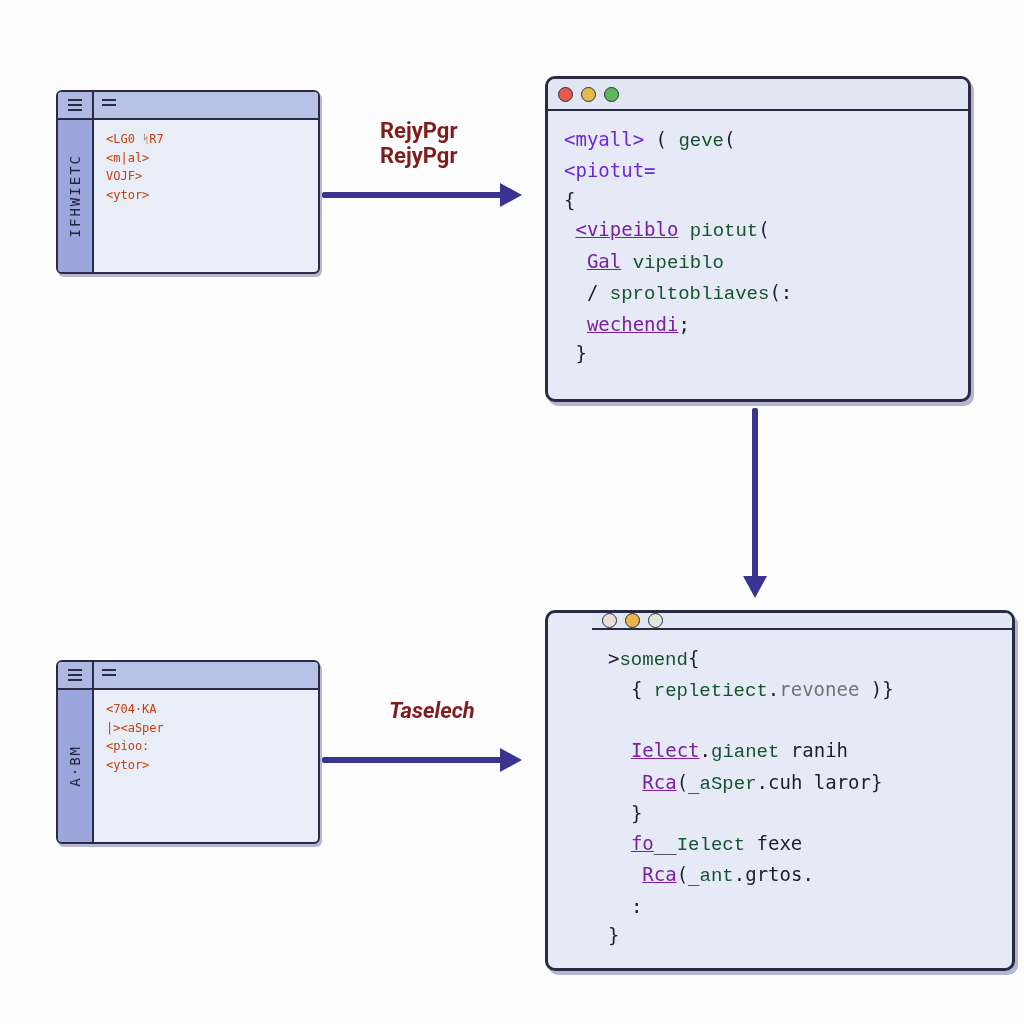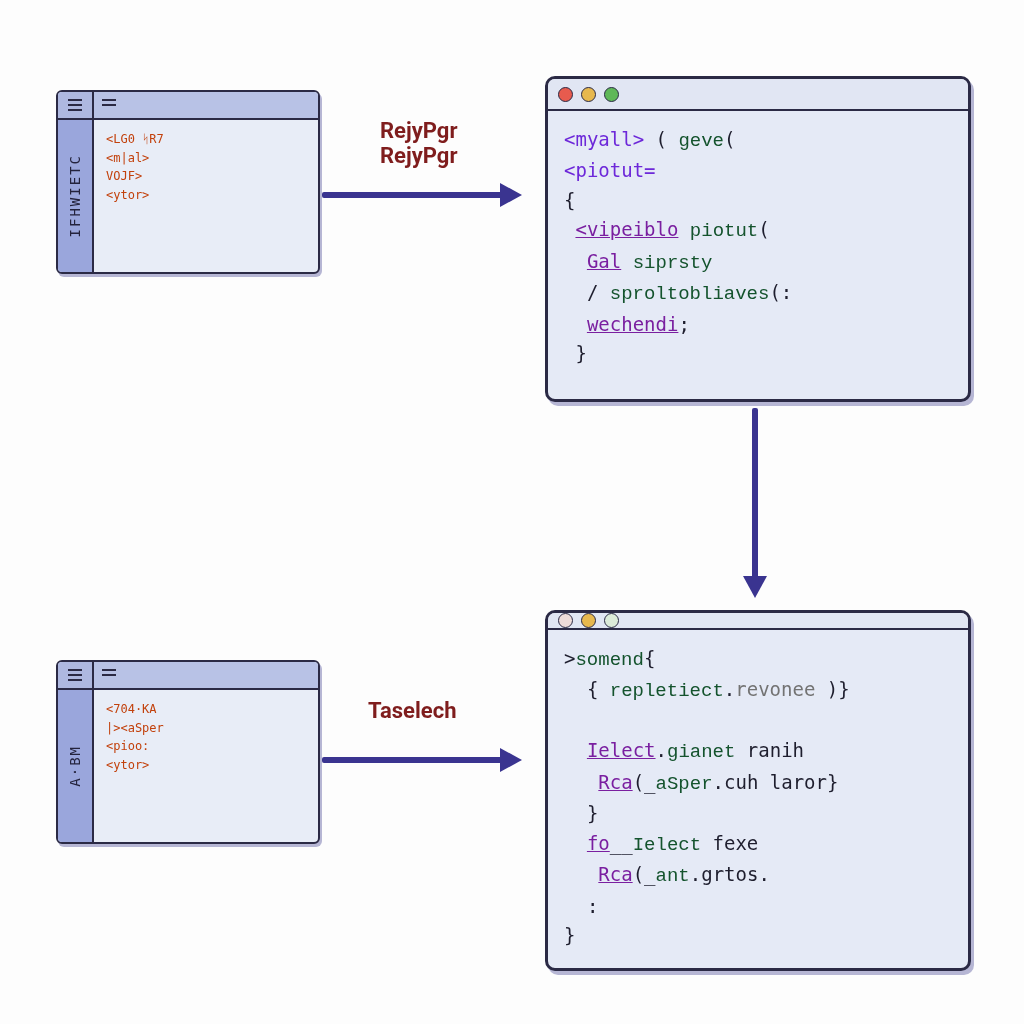--- a/index.html
+++ b/index.html
@@ -229,21 +229,21 @@
 <div class="big-window" style="left:545px; top:76px; height:320px;">
   <div class="big-titlebar">
     <span class="traffic tr-red"></span>
     <span class="traffic tr-yellow"></span>
     <span class="traffic tr-green"></span>
   </div>
   <div class="big-code"><span class="tag">&lt;myall&gt;</span><span class="plain"> ( </span><span class="fn">geve</span><span class="plain">(
 </span><span class="tag">&lt;piotut=</span><span class="plain">
 {
  </span><span class="kw">&lt;vipeiblo</span><span class="plain"> </span><span class="fn">piotut</span><span class="plain">(
-  </span><span class="kw">Gal</span><span class="plain"> </span><span class="fn">siprsty</span><span class="plain">
+  </span><span class="kw">Gal</span><span class="plain"> </span><span class="fn">vipeiblo</span><span class="plain">
   / </span><span class="fn">sproltobliaves</span><span class="plain">(:
   </span><span class="kw">wechendi</span><span class="plain">;
  }</span></div>
 </div>
 
 <div class="arrow-v" style="left:755px; top:408px;">
   <div class="shaft" style="top:0; height:170px;"></div>
   <div class="head" style="top:168px;"></div>
 </div>
 
@@ -260,30 +260,30 @@
     <div class="gutter">
       <span>A·BM</span>
     </div>
     <div class="small-code">&lt;704·KА
 |&gt;&lt;aSper
 &lt;pioo:
 &lt;ytor&gt;</div>
   </div>
 </div>
 
-<div class="arrow-label" style="left:368px; top:698px;">
+<div class="arrow-label" style="left:389px; top:698px;font-style:italic;">
   <div>Taselech</div>
 </div>
 
 <div class="arrow-h" style="left:322px; top:760px;">
   <div class="shaft" style="left:0; width:180px;"></div>
   <div class="head" style="left:178px;"></div>
 </div>
 
-<div class="big-window" style="left:545px; top:610px; height:355px;">
+<div class="big-window" style="left:545px; top:610px; height:355px;padding-left:44px;">
   <div class="big-titlebar">
     <span class="traffic tr-hollow-r"></span>
     <span class="traffic tr-yellow"></span>
     <span class="traffic tr-hollow-g"></span>
   </div>
   <div class="big-code"><span class="plain">&gt;</span><span class="fn">somend</span><span class="plain">{
   { </span><span class="fn">repletiect</span><span class="plain">.</span><span class="str">revonee</span><span class="plain"> )}
 
   </span><span class="kw">Ielect</span><span class="plain">.</span><span class="fn">gianet</span><span class="plain"> ranih
    </span><span class="kw">Rca</span><span class="plain">(_</span><span class="fn">aSper</span><span class="plain">.cuh laror}

